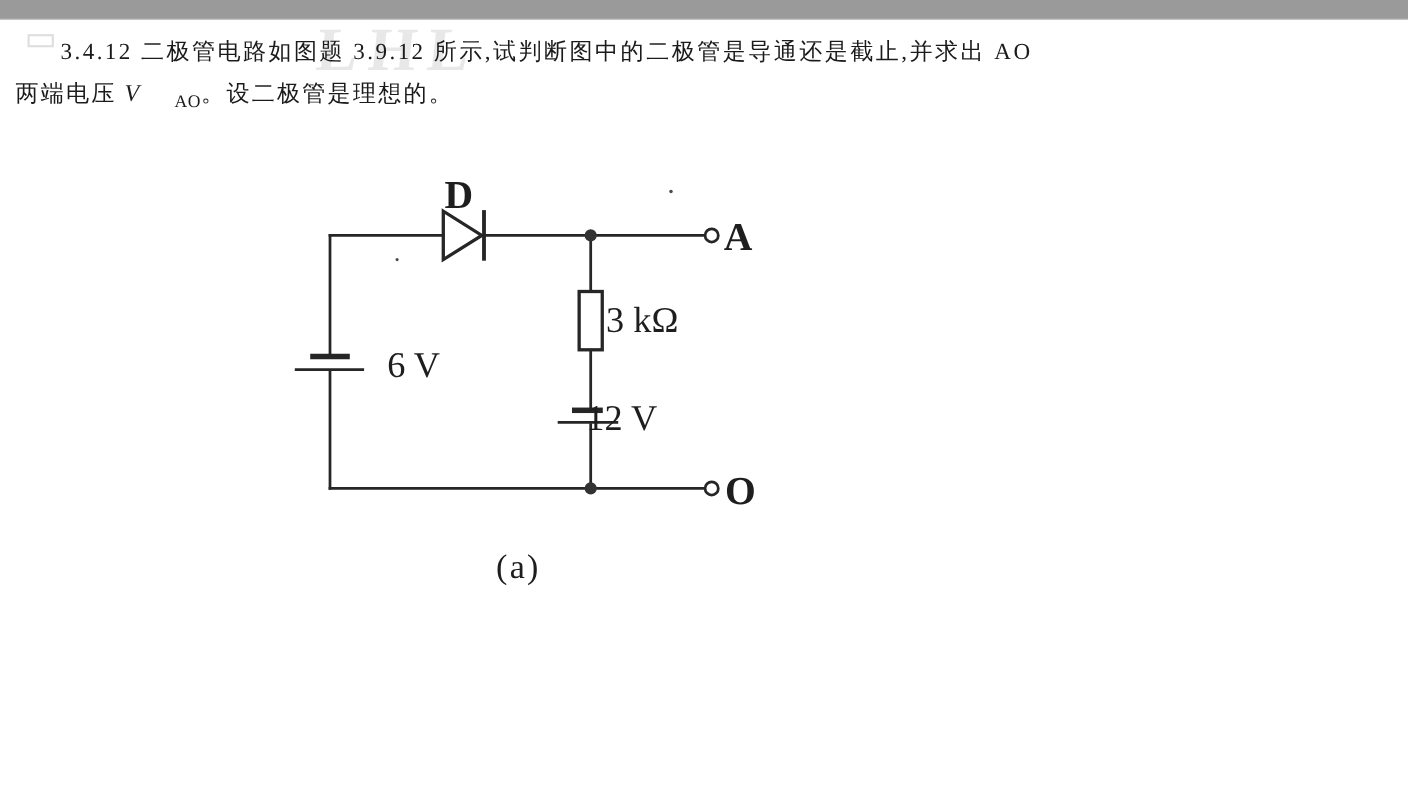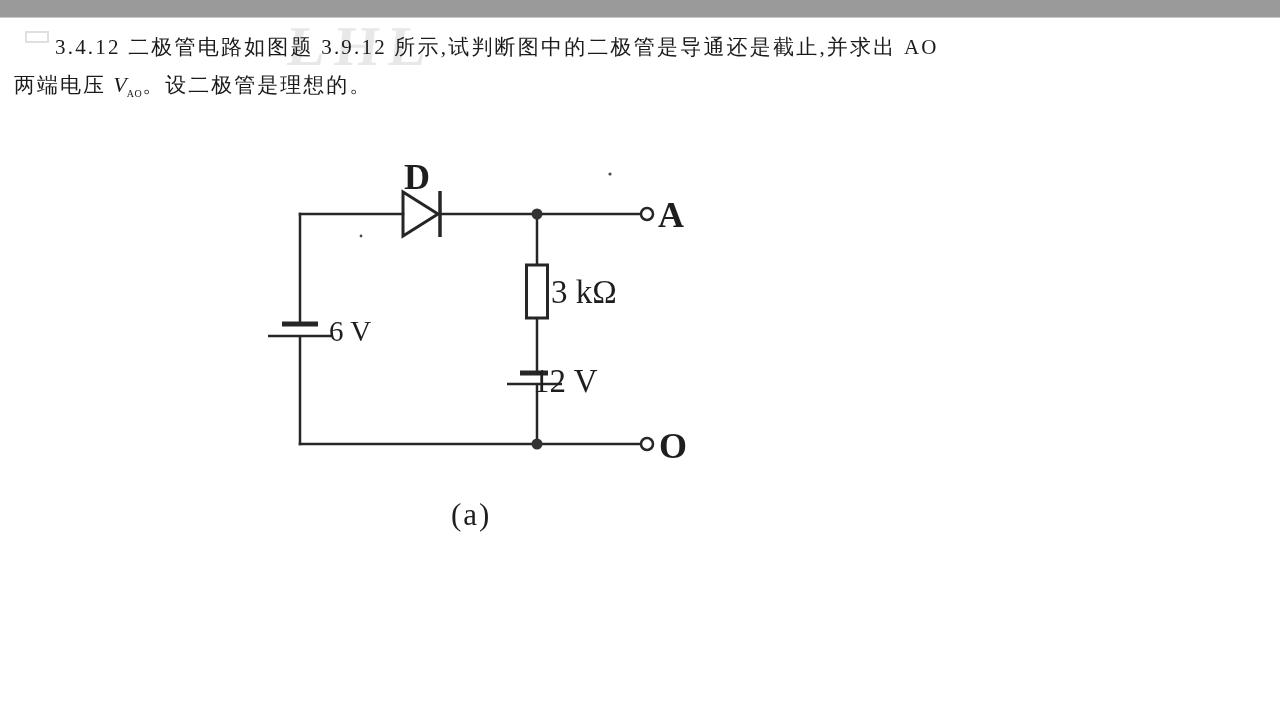--- a/index.html
+++ b/index.html
@@ -35,33 +35,34 @@
   .line1 {
     position:absolute; left:55px; top:33px;
     font-size:21px; letter-spacing:2.2px; white-space:nowrap;
   }
   .line2 {
     position:absolute; left:14px; top:71px;
     font-size:21px; letter-spacing:2px; white-space:nowrap;
   }
   .v-symbol { font-style:italic; font-size:22px; letter-spacing:0; }
   .v-sub {
-    font-size:10px; letter-spacing:0.5px;
+    font-size:16px; letter-spacing:0.5px;
     vertical-align:-5px;
+    margin-left:32px;
   }
   .circuit { position:absolute; left:0; top:0; width:1280px; height:720px; }
   .circuit svg { position:absolute; left:0; top:0; }
   .clabel {
     position:absolute; line-height:1; white-space:nowrap;
     font-family:"Liberation Serif", serif; color:#1e1e1e;
   }
   .lbl-d   { left:404px; top:159px; font-size:36px; font-weight:bold; }
   .lbl-a   { left:658px; top:197px; font-size:36px; font-weight:bold; }
   .lbl-o   { left:659px; top:428px; font-size:36px; font-weight:bold; }
-  .lbl-6v  { left:329px; top:317px; font-size:29px; }
+  .lbl-6v  { left:352px; top:317px; font-size:33px; }
   .lbl-12v { left:533px; top:365px; font-size:33px; }
   .lbl-3k  { left:551px; top:276px; font-size:33px; }
   .lbl-fig { left:451px; top:499px; font-size:31px; letter-spacing:2px; }
 </style>
 </head>
 <body>
 
 <div class="top-bar"></div>
 
 <div class="watermark">LHL</div>

